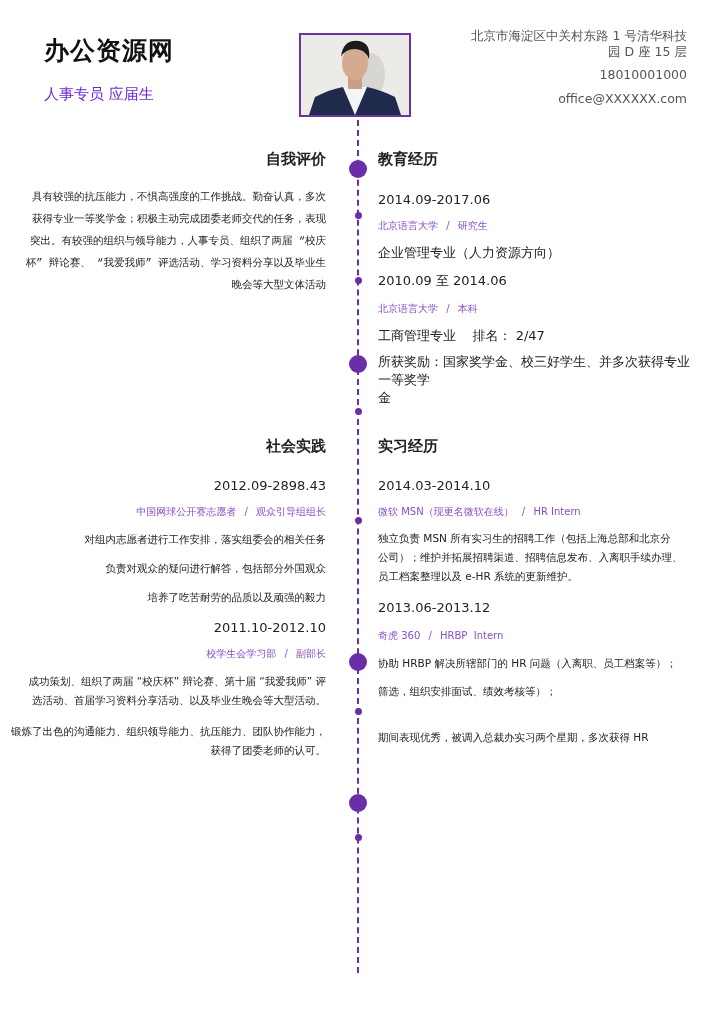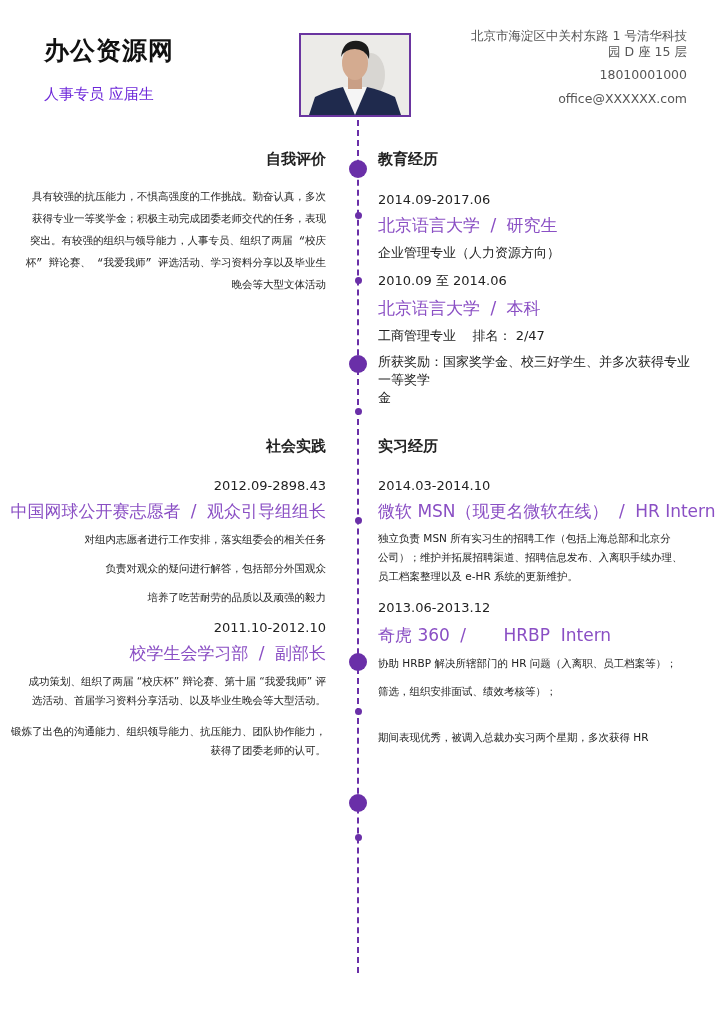--- a/index.html
+++ b/index.html
@@ -13,21 +13,21 @@
   .photo svg { display:block; }
   .contact { right:33px; text-align:right; font-size:12.5px; color:#555; line-height:16px; }
   .timeline { left:357px; top:120px; width:0; height:853px; border-left:2px dashed #6a2fa8; }
   .dot { position:absolute; border-radius:50%; background:#6a2fa8; }
   .dot.big { width:18px; height:18px; margin-left:-9px; margin-top:-9px; }
   .dot.small { width:7px; height:7px; margin-left:-3.5px; margin-top:-3.5px; }
   .sec-title { font-size:15px; font-weight:bold; color:#222; }
   .left { right:394px; text-align:right; }
   .right { left:378px; }
   .t { font-size:13px; color:#222; line-height:21px; }
-  .p { color:#8a4fc4; font-size:17px; }
+  .p { color:#8a4fc4; font-size:10px; }
   .para { font-size:10.5px; color:#222; line-height:21px; }
 </style>
 </head>
 <body>
 
 <div class="abs name">办公资源网</div>
 <div class="abs job">人事专员  应届生</div>
 
 <div class="abs photo">
   <svg width="108" height="80" viewBox="0 0 108 80">
@@ -122,21 +122,21 @@
 </div>
 <div class="abs right para" style="top:529px; line-height:19px;">
   <div>独立负责 MSN 所有实习生的招聘工作（包括上海总部和北京分</div>
   <div>公司）；维护并拓展招聘渠道、招聘信息发布、入离职手续办理、</div>
   <div>员工档案整理以及 e-HR 系统的更新维护。</div>
 </div>
 <div class="abs right t" style="top:597px;">2013.06-2013.12</div>
 <div class="abs right t p" style="top:625px;">
   <span>奇虎 360</span>
   <span style="margin:0 5px;">/</span>
-  <span style="white-space:pre;margin-left:27px;">HRBP  Intern</span>
+  <span style="white-space:pre;">HRBP  Intern</span>
 </div>
 <div class="abs right para" style="top:653px;">协助 HRBP 解决所辖部门的 HR 问题（入离职、员工档案等）；</div>
 <div class="abs right para" style="top:682px; line-height:19px;">
   <div>筛选，组织安排面试、绩效考核等）；</div>
 </div>
 <div class="abs right para" style="top:728px; line-height:19px;">
   <div>期间表现优秀，被调入总裁办实习两个星期，多次获得 HR</div>
 </div>
 
 </body></html>

